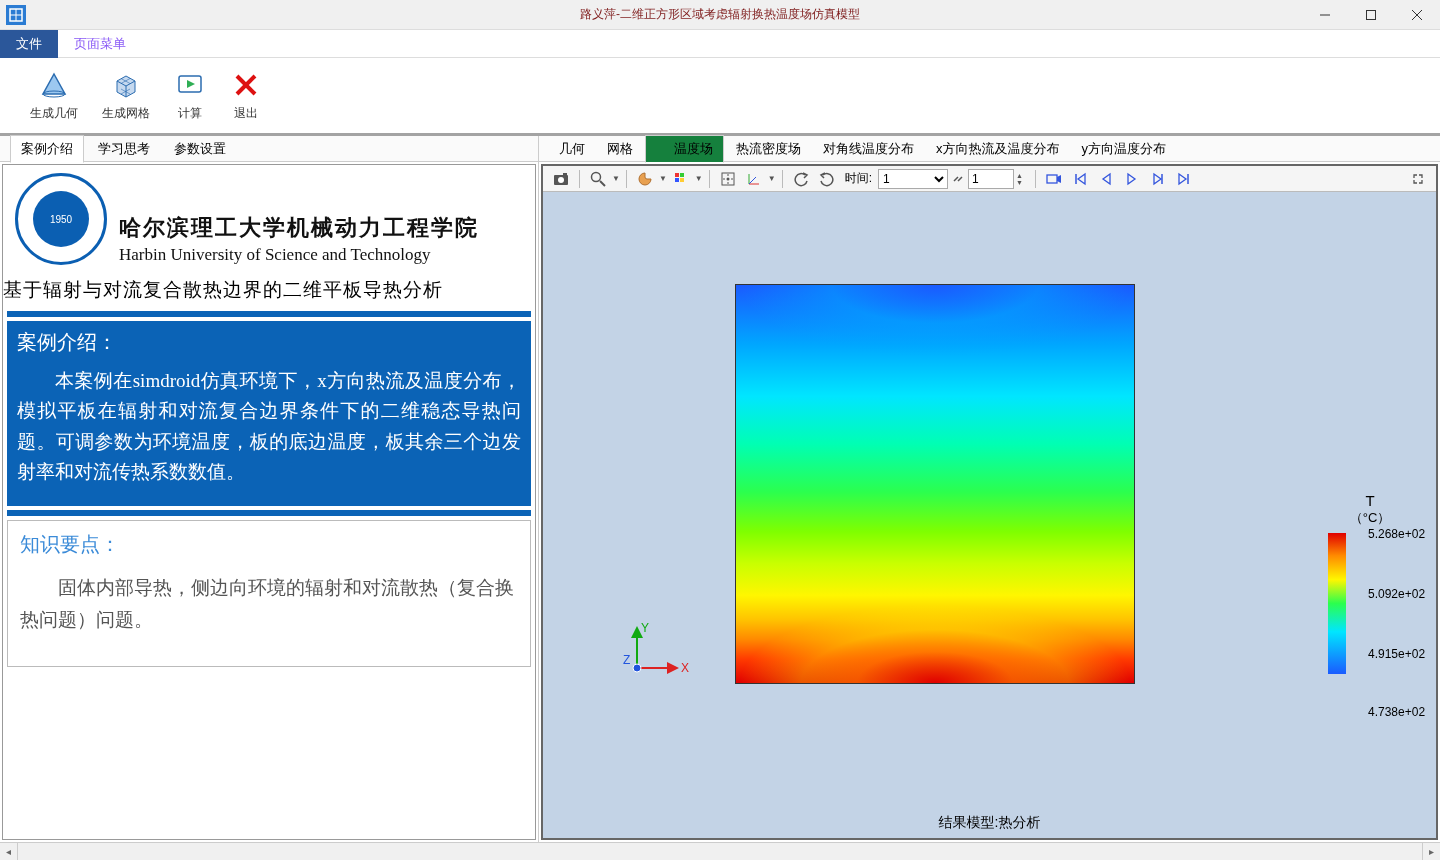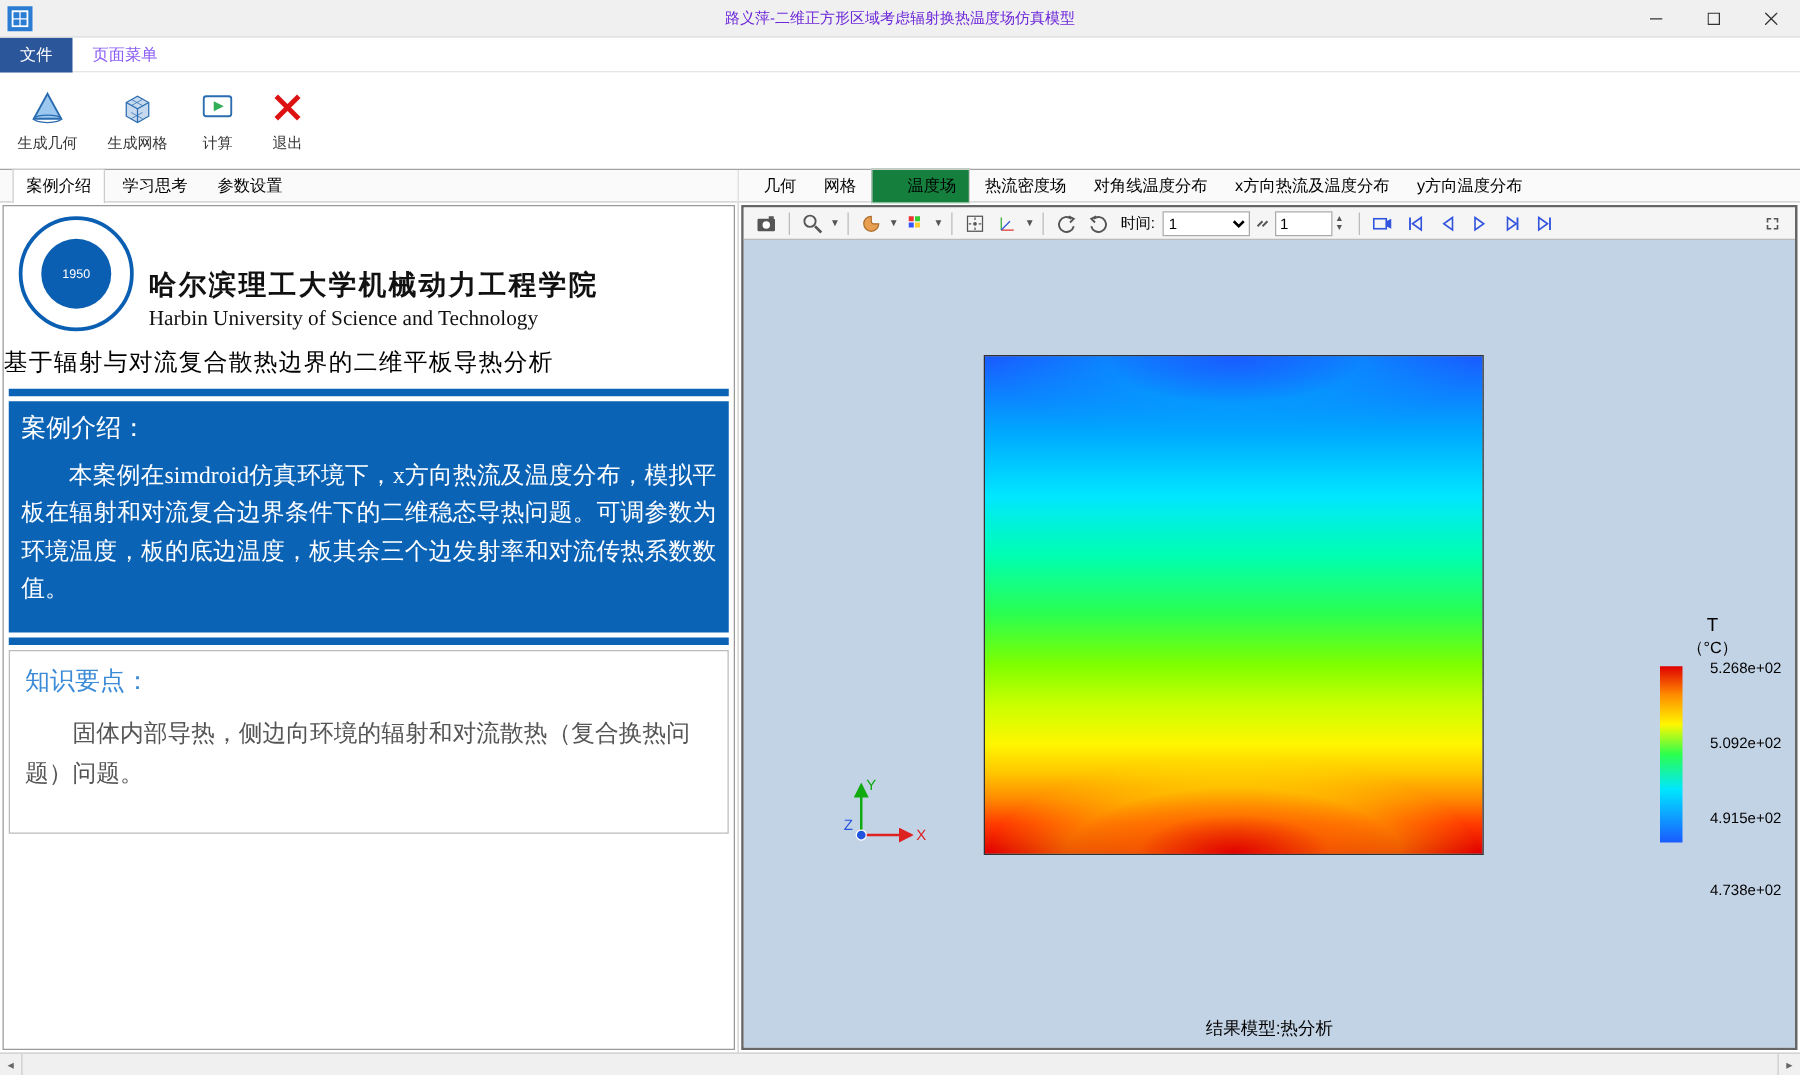--- a/index.html
+++ b/index.html
@@ -1,35 +1,35 @@
 <!DOCTYPE html>
 <html><head>
 <meta charset="utf-8">
 <style>
 * { box-sizing: border-box; margin: 0; padding: 0; }
 body { font-family: "Microsoft YaHei", Arial, sans-serif; font-size: 12px; background: #fff; width: 1440px; height: 860px; overflow: hidden; }
 
 .titlebar { height: 30px; background: #f0f0f0; display: flex; align-items: center; position: relative; border-bottom: 1px solid #ddd; }
 .titlebar-icon { width: 20px; height: 20px; margin-left: 6px; background: #2b7cd3; display: flex; align-items: center; justify-content: center; color: #fff; font-size: 10px; }
-.titlebar-title { position: absolute; left: 50%; transform: translateX(-50%); font-size: 12px; color: #6d28d9; }
+.titlebar-title { position: absolute; left: 50%; transform: translateX(-50%); font-size: 12px; color: #7f1d1d; }
 .window-controls { position: absolute; right: 0; display: flex; }
 .window-btn { width: 46px; height: 30px; display: flex; align-items: center; justify-content: center; color: #333; }
 
 .menubar { height: 28px; background: #fff; display: flex; border-bottom: 1px solid #ddd; }
 .menu-tab { padding: 0 16px; height: 28px; display: flex; align-items: center; font-size: 13px; cursor: pointer; }
 .menu-tab.active { background: #2b579a; color: #fff; }
 .menu-tab.secondary { color: #8b5cf6; }
 
-.ribbon { height: 78px; background: #fff; border-bottom: 1px solid #a3a3a3; display: flex; align-items: center; padding-left: 2px; }
+.ribbon { height: 78px; background: #fff; border-bottom: 3px solid #a3a3a3; display: flex; align-items: center; padding-left: 18px; }
 .ribbon-btn { display: flex; flex-direction: column; align-items: center; padding: 4px 12px; cursor: pointer; }
 .ribbon-icon { width: 32px; height: 32px; display: flex; align-items: center; justify-content: center; margin-bottom: 4px; }
 .ribbon-label { font-size: 12px; color: #333; }
 
 .main-area { display: flex; height: calc(100% - 30px - 28px - 78px - 18px); }
-.left-panel { width: 591px; display: flex; flex-direction: column; border-right: 1px solid #ccc; }
+.left-panel { width: 539px; display: flex; flex-direction: column; border-right: 1px solid #ccc; }
 .right-panel { flex: 1; display: flex; flex-direction: column; }
 
 .sub-tabs { height: 26px; display: flex; align-items: center; padding-left: 10px; border-bottom: 1px solid #ccc; background: #fafafa; gap: 4px; }
 .sub-tab { padding: 4px 10px; font-size: 13px; cursor: pointer; }
 .sub-tab.active { background: #fff; border: 1px solid #ccc; border-bottom: 1px solid #fff; margin-bottom: -1px; }
 
 .left-content { flex: 1; background: #fff; overflow: auto; border: 1px solid #999; margin: 2px; }
 .uni-header { display: flex; align-items: flex-end; padding: 8px 12px; gap: 12px; }
 .uni-logo { width: 92px; height: 92px; border-radius: 50%; border: 3px solid #0b5fb2; display: flex; align-items: center; justify-content: center; position: relative; flex-shrink: 0; }
 .uni-logo-inner { width: 56px; height: 56px; border-radius: 50%; background: #0b5fb2; display: flex; align-items: center; justify-content: center; color: #fff; font-size: 10px; }

